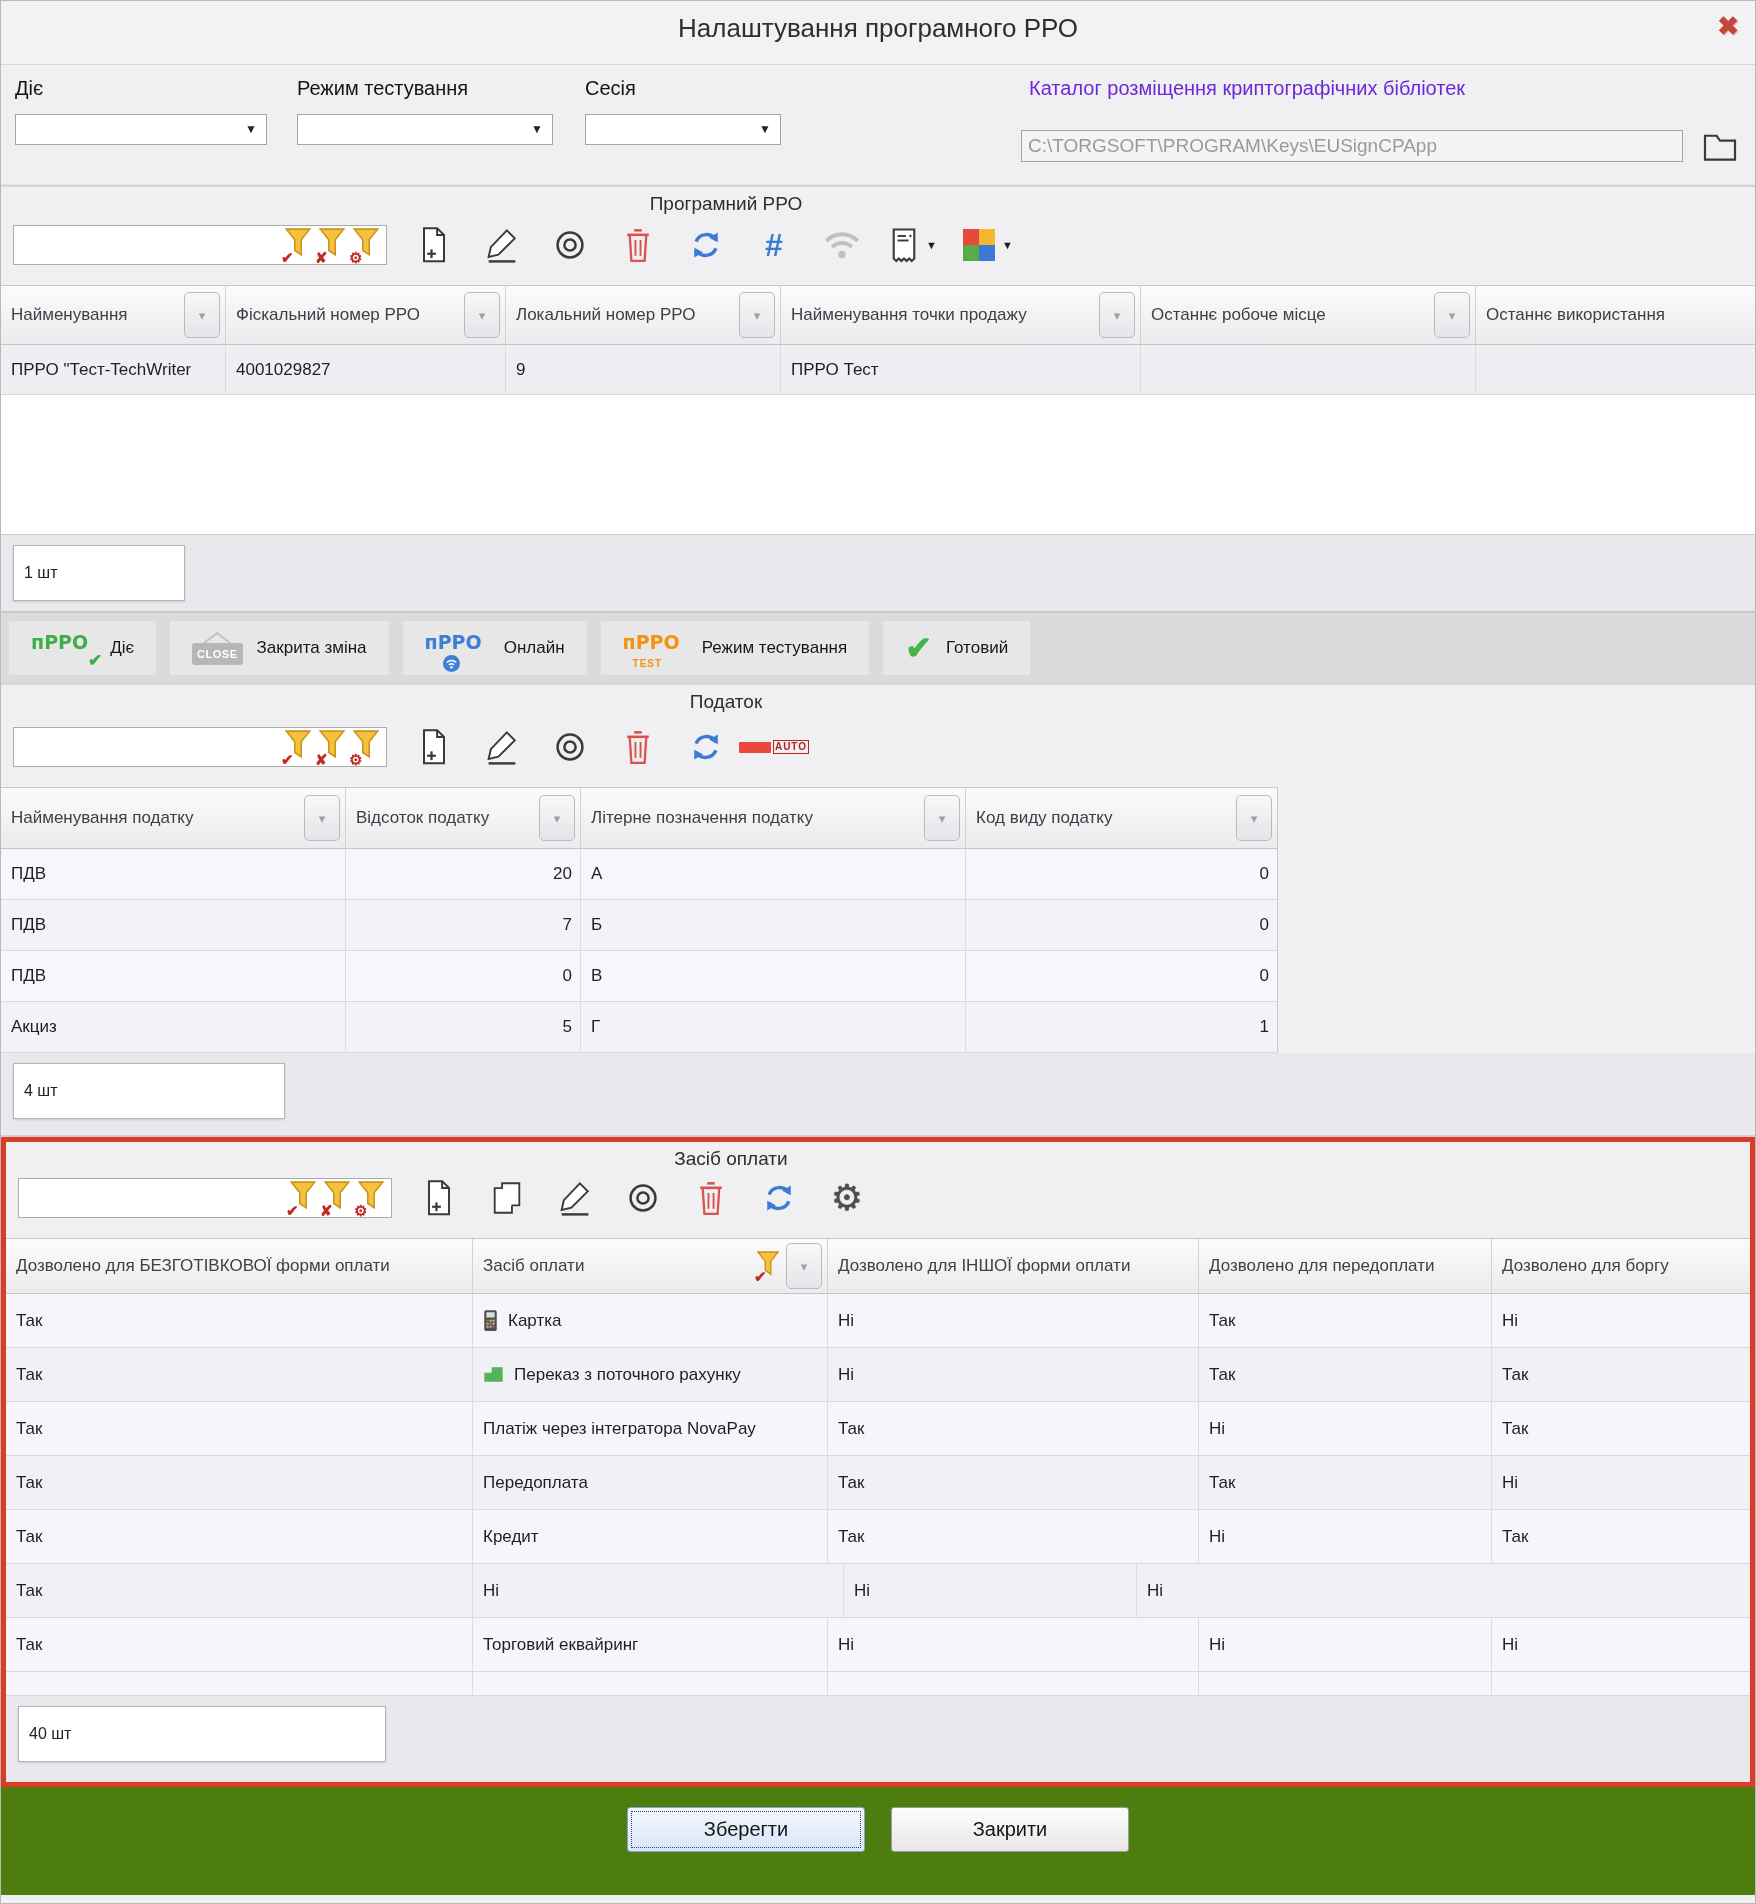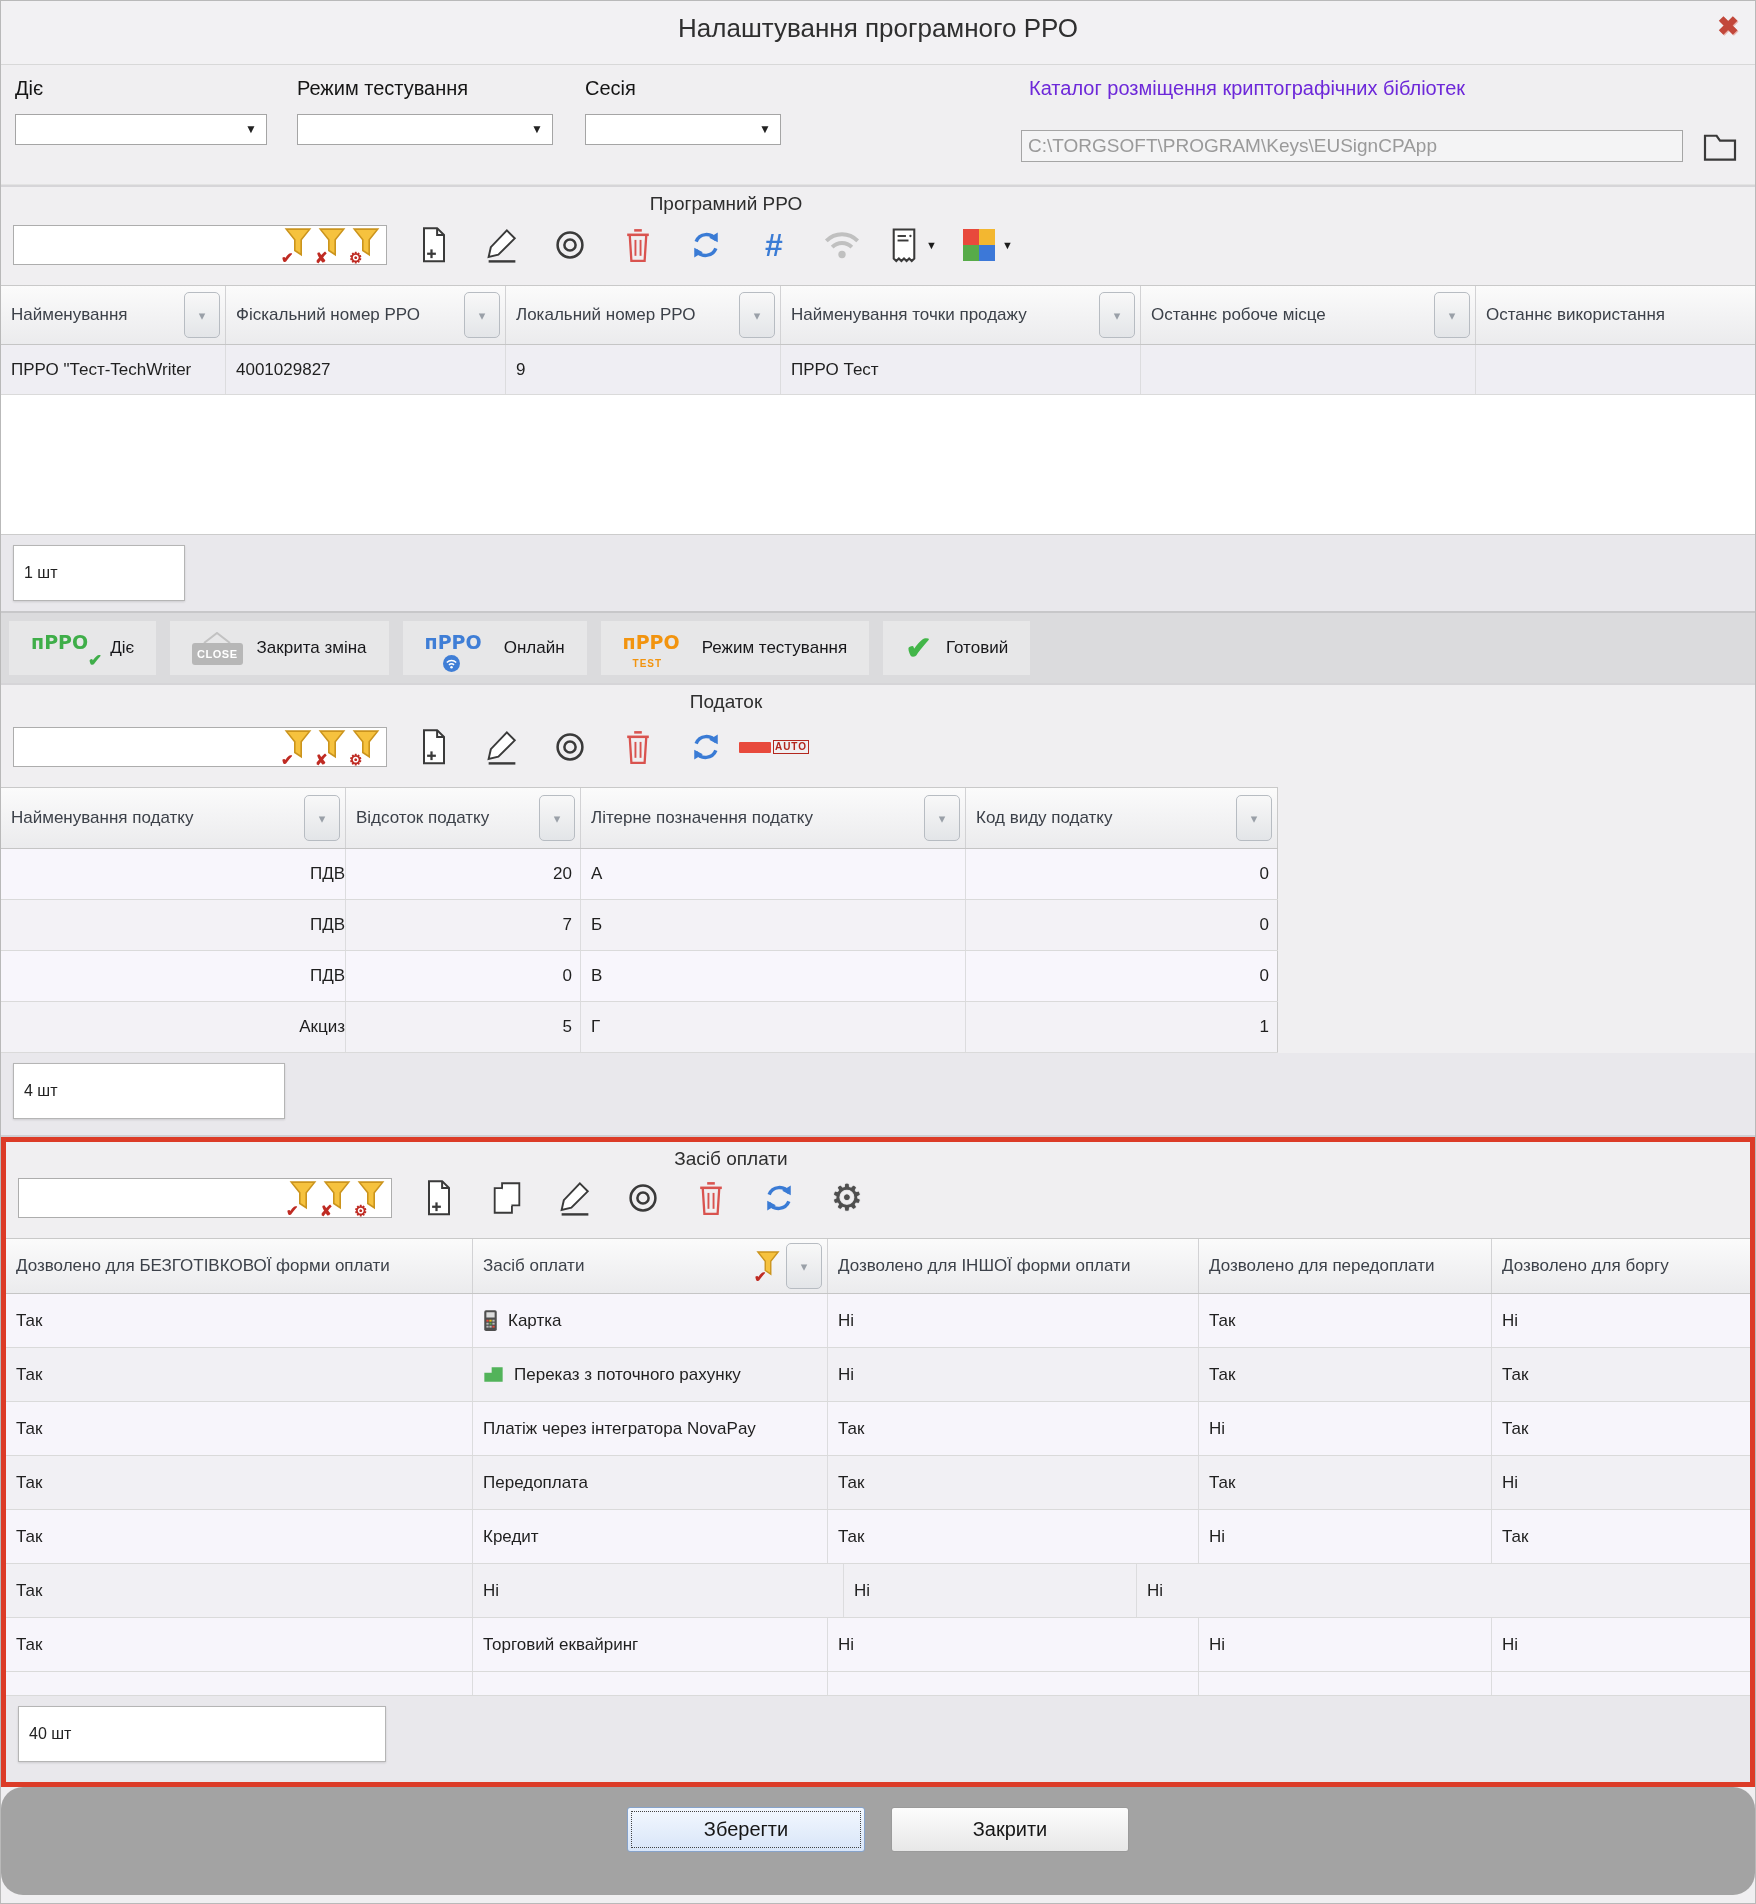--- a/index.html
+++ b/index.html
@@ -82,37 +82,37 @@
   .close-tag { display:flex; flex-direction:column; align-items:center; }
   .close-word { background:#b7b7b7; color:#fff; font-size:11px; font-weight:bold; letter-spacing:.5px; padding:5px 5px; border-radius:3px; }
   .big-check { color:#43b649; font-size:32px; font-weight:bold; line-height:1; }
 
   
   .t2wrap { width:1277px; }
   .t2 .ghead { height:62px; }
   .t2 .grow { height:51px; }
   .t2 .grow:nth-child(odd) { background:#f3f2f6; }
   .t2 .grow:nth-child(even) { background:#f8f6fc; }
-  .t2c1{width:345px;justify-content:flex-end;} .t2c2{width:235px;} .t2c3{width:385px;} .t2c4{width:312px; border-right:1px solid #c9c9c9;}
+  .t2c1{width:345px;} .t2c2{width:235px;} .t2c3{width:385px;} .t2c4{width:312px; border-right:1px solid #c9c9c9;}
 
   
   .paywrap { border:5px solid #dc3b27; background:#f0eff1; }
   .paywrap .section-head { border-top:none; height:96px; }
   .t3 .ghead { height:56px; }
   .t3 .grow { height:54px; }
   .t3 .grow:nth-child(odd) { background:#f1f0f4; }
   .t3 .grow:nth-child(even) { background:#f7f5fb; }
   .t3 .grow.part { height:24px; background:#f7f5fb; }
   .t3c1{width:467px;} .t3c2{width:355px;} .t3c3{width:371px;} .t3c4{width:293px;} .t3c5{flex:1; border-right:none;}
   .method-cell { gap:10px; }
   .hfilter { display:flex; align-items:center; gap:4px; margin-left:auto; }
   .hfilter .funnel { width:28px; height:32px; }
 
   
-  .footer { height:108px; display:flex; justify-content:center; align-items:flex-start; gap:26px; padding-top:20px; background:#a3a3a3;border-radius:22px; }
+  .footer { height:108px; display:flex; justify-content:center; align-items:flex-start; gap:26px; padding-top:20px; background:#4d7c0f; }
   .btn { width:238px; height:45px; font-size:20px; color:#161616; border-radius:3px; cursor:pointer; font-family:"Liberation Sans",sans-serif; }
   .btn-save { background:linear-gradient(#f3f8ff,#d8e5f8); border:1px solid #87a3ca; outline:1px dotted #444; outline-offset:-5px; }
   .btn-close { background:linear-gradient(#fdfdfd,#e7e7e7); border:1px solid #9b9b9b; }
 </style>
 </head>
 <body>
 
 <div class="window">
 
   <div class="titlebar">

